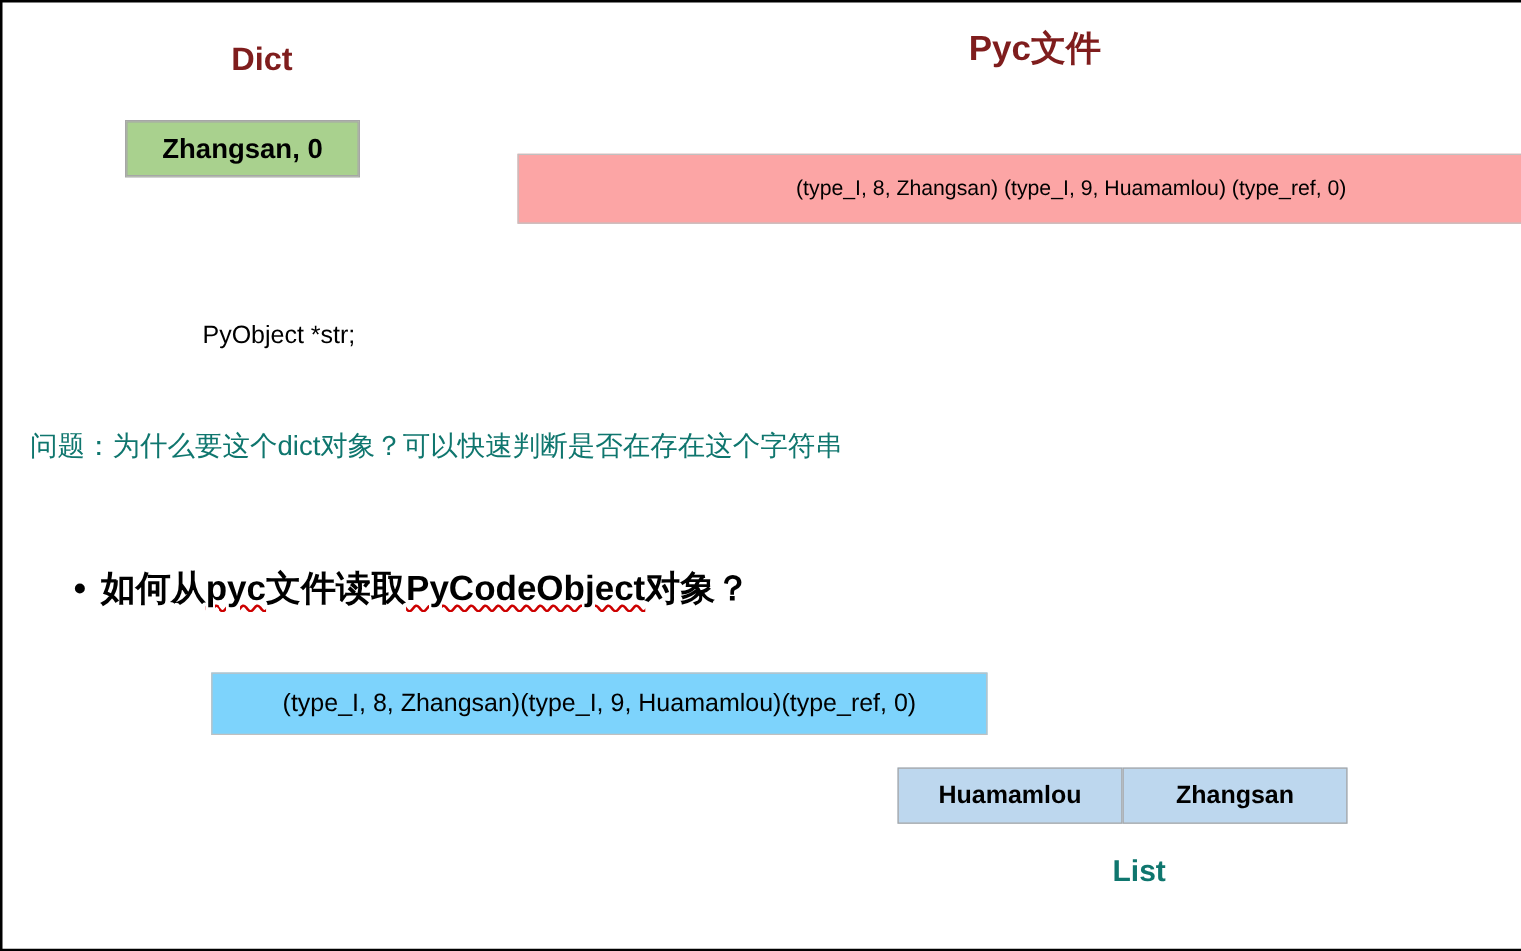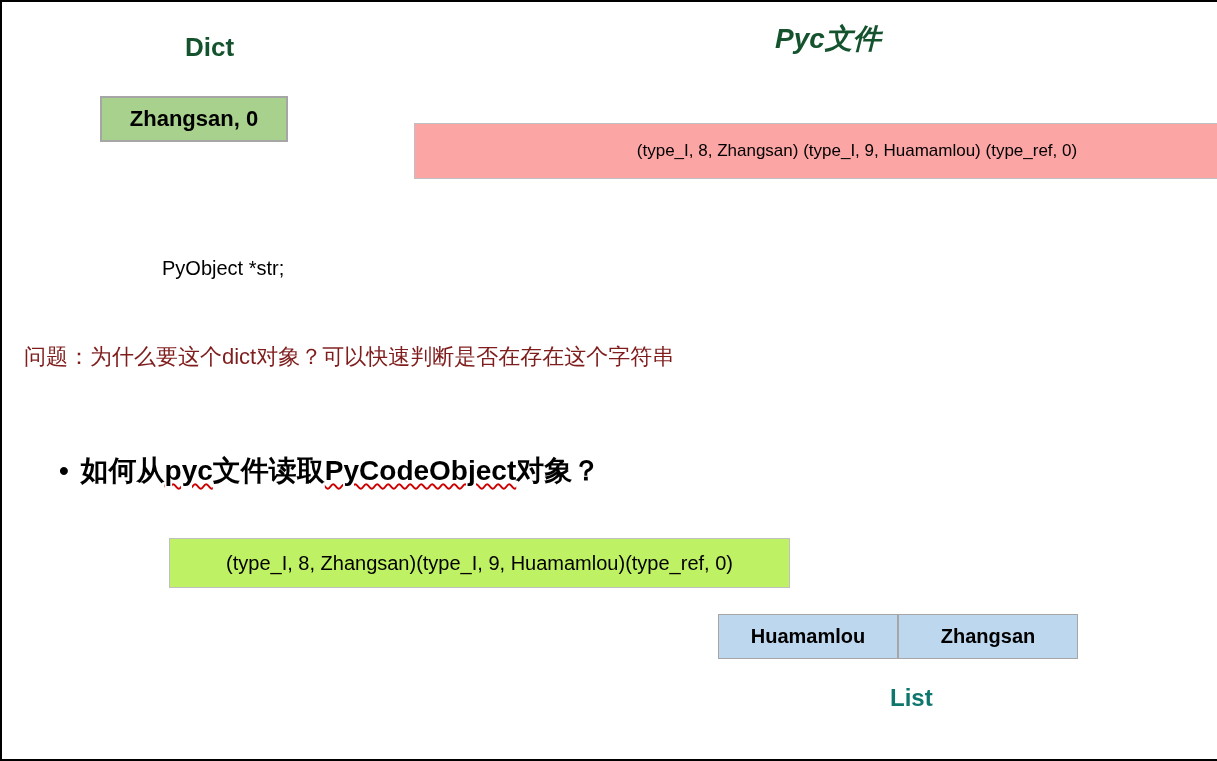--- a/index.html
+++ b/index.html
@@ -6,27 +6,27 @@
   body {
     width: 1217px;
     height: 761px;
     background: #ffffff;
     font-family: "Microsoft YaHei", "SimSun", Arial, sans-serif;
     position: relative;
     border: 2px solid #000;
     border-right: none;
   }
   .header-red {
-    color: #14532d;
+    color: #7f1d1d;
     font-weight: bold;
     font-size: 26px;
     position: absolute;
   }
   .dict-header { left: 183px; top: 30px; }
-  .pyc-header { left: 773px; top: 18px; font-size: 28px; font-style: italic; }
+  .pyc-header { left: 773px; top: 18px; font-size: 28px; }
   .dict-table {
     position: absolute;
     left: 98px;
     top: 94px;
     width: 188px;
     border: 1px solid #a6a6a6;
   }
   .dict-row {
     background: #a9d18e;
     border: 1px solid #a6a6a6;
@@ -52,21 +52,21 @@
     position: absolute;
     left: 160px;
     top: 255px;
     font-size: 20px;
   }
   .question-text {
     position: absolute;
     left: 22px;
     top: 340px;
     font-size: 22px;
-    color: #7f1d1d;
+    color: #0f766e;
   }
   .bullet-item {
     position: absolute;
     left: 57px;
     top: 450px;
     font-size: 28px;
     font-weight: bold;
   }
   .bullet-item::before {
     content: "• ";
@@ -76,21 +76,21 @@
     text-decoration: underline wavy #cc0000;
     text-decoration-thickness: 1.5px;
     text-underline-offset: 3px;
   }
   .pyc-box-2 {
     position: absolute;
     left: 167px;
     top: 536px;
     width: 621px;
     height: 50px;
-    background: #bef264;
+    background: #7dd3fc;
     border: 1px solid #c0c0c0;
     display: flex;
     align-items: center;
     justify-content: center;
     font-size: 20px;
   }
   .list-table {
     position: absolute;
     left: 716px;
     top: 612px;

